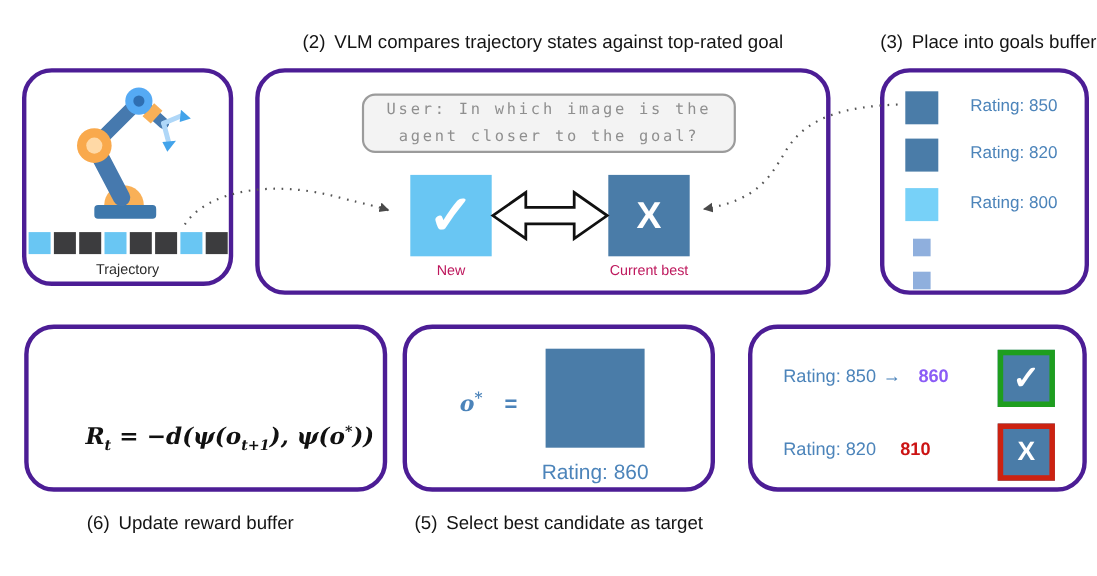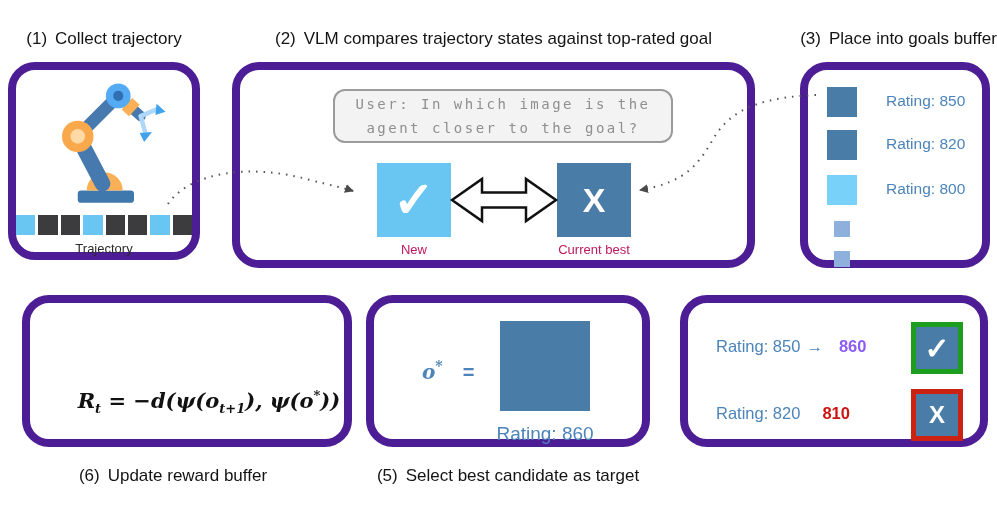--- a/index.html
+++ b/index.html
@@ -6,25 +6,25 @@
   #fig {
     position:relative; width:997px; height:524px; background:#ffffff;
     font-family:"Liberation Sans", sans-serif; color:#141414; overflow:hidden;
   }
   .heading, .caption {
     position:absolute; text-align:center; font-size:17px; color:#141414;
     white-space:nowrap;
   }
   .heading .num, .caption .num { margin-right:8px; }
   .panel {
-    position:absolute; background:#ffffff; border:8px solid #4c1d95;
+    position:absolute; background:#ffffff; border:4px solid #4c1d95;
     border-radius:27px; box-sizing:border-box; z-index:1;text-decoration:underline;
   }
   
-  #p1 { left:8px; top:62px; width:192px; height:198px; }
+  #p1 { left:20px; top:62px; width:192px; height:198px; }
   #robot { position:absolute; left:28px; top:10px; width:135px; height:124px; }
   #traj-row {
     position:absolute; left:0; top:145px; width:100%;
     display:flex; justify-content:center; gap:3px;
   }
   .sq { width:20px; height:20px; }
   .sq[data-color="lb"] { background:#69C6F3; }
   .sq[data-color="dk"] { background:#3C3C3E; }
   #traj-label { position:absolute; left:0; top:171px; width:100%; text-align:center;
     font-size:13px; color:#2b2b2b; }
@@ -90,23 +90,20 @@
   #mark1 { top:19px; border:5px solid #1E9E1E; font-size:30px; }
   #mark2 { top:86px; border:5px solid #CC2211; font-size:24px; }
   
   #overlay { position:absolute; left:0; top:0; z-index:10; pointer-events:none; }
 </style>
 </head>
 <body>
 
 <div id="fig">
 
-  <div class="heading" style="left:8px; top:29px; width:192px;">
-    <span class="num">(1)</span><span>Collect trajectory</span>
-  </div>
   <div class="heading" style="left:232px; top:29px; width:523px;">
     <span class="num">(2)</span><span>VLM compares trajectory states against top-rated goal</span>
   </div>
   <div class="heading" style="left:800px; top:29px; width:197px;">
     <span class="num">(3)</span><span>Place into goals buffer</span>
   </div>
 
   <div id="p1" class="panel">
     <svg id="robot" viewBox="0 0 120 110">
       <rect x="30" y="98" width="50" height="11" rx="3" fill="#3E78AC"></rect>

